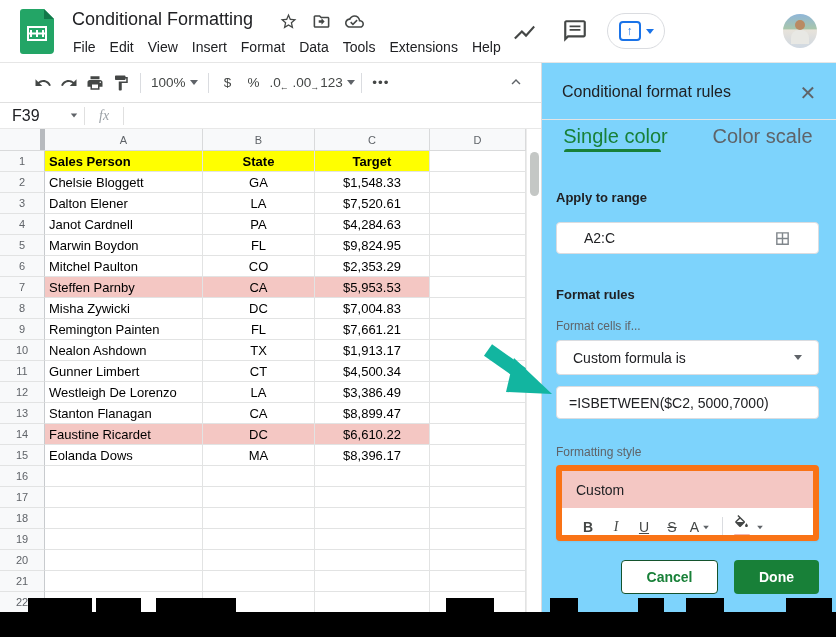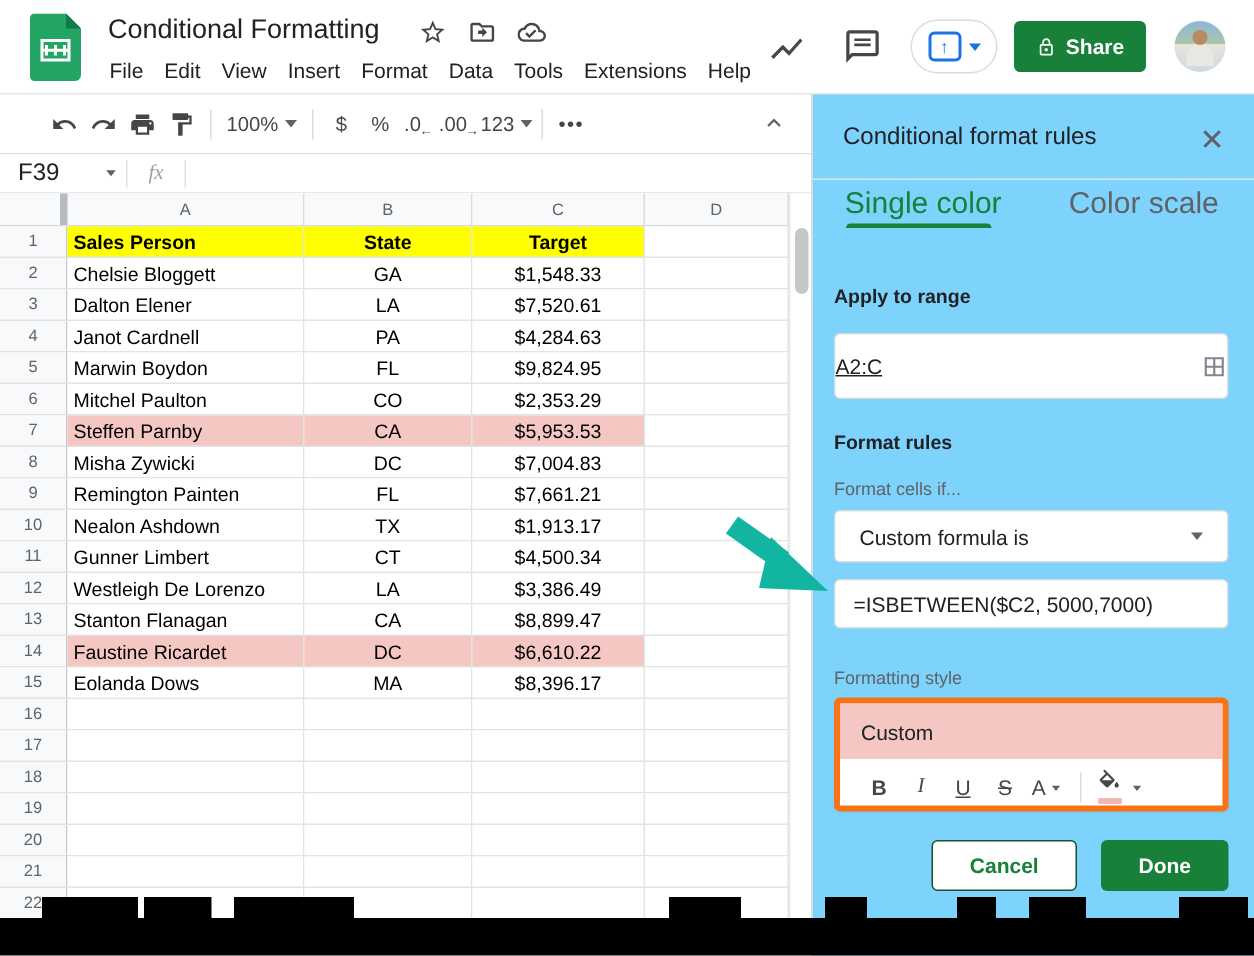--- a/index.html
+++ b/index.html
@@ -88,26 +88,26 @@
   .panel-divider { position:absolute; left:0; top:56px; width:295px; height:1px; background:#e4e4e4; }
   .tab { position:absolute; top:60px; height:26px; width:147px; display:flex; align-items:center; justify-content:center;
          font-size:20px; }
   .tab-single { left:0; color:#188038; }
   .tab-scale { left:147px; color:#5f6368; }
   .tab-underline { position:absolute; left:22px; top:86px; width:97px; height:3px; background:#188038; border-radius:3px 3px 0 0; }
   .sec-label { position:absolute; left:14px; font-size:13px; font-weight:bold; color:#202124; }
   .sub-label { position:absolute; left:14px; font-size:12px; color:#5f6368; }
   .field { position:absolute; left:14px; width:263px; border:1px solid #dadce0; border-radius:4px; background:#fff;
            display:flex; align-items:center; font-size:14px; color:#202124; }
-  .range-field { top:159px; height:44px; padding:0 0;text-decoration:underline; }
+  .range-field { top:159px; height:32px; padding:0 27px; }
   .range-field svg { margin-left:auto; width:17px; height:17px; fill:#80868b; }
   .cond-select { top:277px; height:35px; padding:0 16px; }
   .cond-select .caret-down { margin-left:auto; }
   .formula-field { top:323px; height:33px; padding:0 12px; }
-  .style-box { position:absolute; left:14px; top:402px; width:263px; height:76px; border:4px solid #f97316;
+  .style-box { position:absolute; left:14px; top:402px; width:263px; height:76px; border:6px solid #f97316;
                border-radius:4px; background:#fff; overflow:hidden; box-shadow:0 1px 2px rgba(0,0,0,.05); }
   .style-preview { height:37px; background:#f4c7c3; display:flex; align-items:center; padding-left:14px;
                    font-size:14px; color:#202124; }
   .style-toolbar { height:38px; display:flex; align-items:center; padding-left:14px; gap:4px; }
   .st-btn { width:24px; height:24px; display:flex; align-items:center; justify-content:center;
             font-size:14px; color:#444746; border-radius:3px; position:relative; }
   .st-sep { width:1px; height:20px; background:#dadce0; margin:0 6px; }
   .fill-wrap { display:flex; align-items:center; gap:3px; }
   .fill-icon { position:relative; width:20px; height:24px; }
   .fill-icon svg { width:17px; height:17px; fill:#444746; }
@@ -159,26 +159,20 @@
         <path d="M3.5 18.49l6-6.01 4 4L22 6.92l-1.41-1.41-7.09 7.97-4-4L2 16.99z"></path>
       </svg>
     <svg class="comment-btn" viewBox="0 0 24 24">
         <path d="M20 2H4c-1.1 0-2 .9-2 2v18l4-4h14c1.1 0 2-.9 2-2V4c0-1.1-.9-2-2-2zm0 14H5.17L4 17.17V4h16v12z"></path>
         <path d="M7 7h10v1.6H7zM7 10.2h10v1.6H7z"></path>
       </svg>
     <div class="present-pill">
       <div class="present-box">↑</div>
       <div class="caret-down"></div>
     </div>
-    <div class="share-btn">
-      <svg viewBox="0 0 24 24">
-          <path d="M18 8h-1V6c0-2.76-2.24-5-5-5S7 3.24 7 6v2H6c-1.1 0-2 .9-2 2v10c0 1.1.9 2 2 2h12c1.1 0 2-.9 2-2V10c0-1.1-.9-2-2-2zM9 6c0-1.66 1.34-3 3-3s3 1.34 3 3v2H9V6zm9 14H6V10h12v10zm-6-3c1.1 0 2-.9 2-2s-.9-2-2-2-2 .9-2 2 .9 2 2 2z"></path>
-        </svg>
-      <span>Share</span>
-    </div>
     <div class="avatar"></div>
   </header>
 
   <div class="toolbar">
     <div style="width:30px"></div>
     <div class="tb">
         <svg viewBox="0 0 24 24">
           <path d="M12.5 8c-2.65 0-5.05.99-6.9 2.6L2 7v9h9l-3.62-3.62c1.39-1.16 3.16-1.88 5.12-1.88 3.54 0 6.55 2.31 7.6 5.5l2.37-.78C21.08 11.03 17.15 8 12.5 8z"></path>
         </svg>
       </div>

